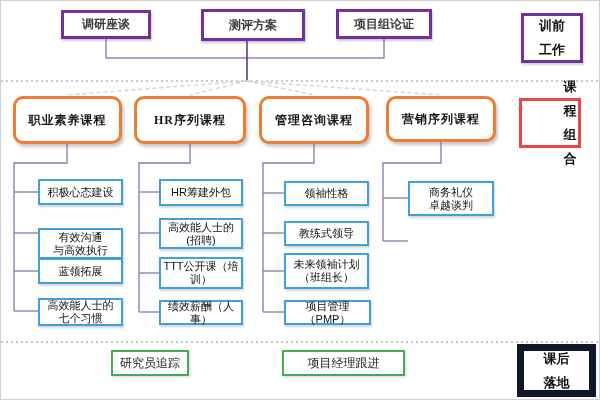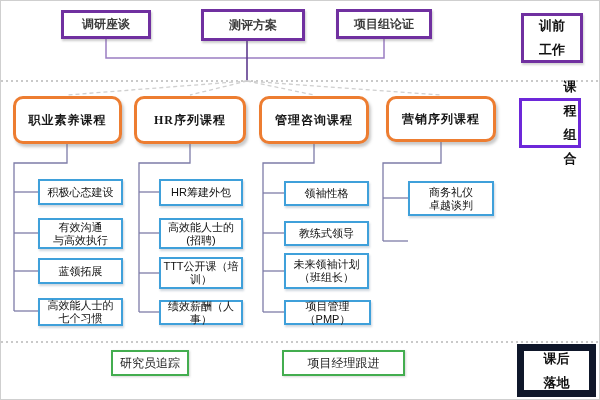--- a/index.html
+++ b/index.html
@@ -33,21 +33,21 @@
   }
   .gbox{
     border:2px solid #43AD4F;
     font-size:12px;color:#202020;
     box-shadow:1px 1px 2px rgba(120,120,120,.30);
   }
   .stage{
     font-weight:bold;font-size:13px;color:#111;line-height:24px;
   }
   .stage.p{border:3px solid #7030A0;box-shadow:1px 2px 2px rgba(110,110,110,.3);}
-  .stage.o{border:3px solid #6d28d9;padding-left:40px;}
+  .stage.o{border:3px solid #ef4444;padding-left:40px;}
   .stage.g{border:7px solid #0f172a;}
 </style>
 </head>
 <body>
 
 <div id="canvas">
 
   <svg id="wires" width="600" height="400">
 
     <line x1="0" y1="80" x2="600" y2="80" stroke="#C9C9C9" stroke-width="1.8" stroke-dasharray="2 3"></line>
@@ -101,21 +101,21 @@
 工作</div>
 
   <div class="box obox" style="left:12px;top:95px;width:109px;height:48px">职业素养课程</div>
   <div class="box obox" style="left:133px;top:95px;width:112px;height:48px">HR序列课程</div>
   <div class="box obox" style="left:258px;top:95px;width:110px;height:48px">管理咨询课程</div>
   <div class="box obox" style="left:385px;top:95px;width:110px;height:46px">营销序列课程</div>
   <div class="box stage o" style="left:518px;top:97px;width:62px;height:50px">课 程
 组 合</div>
 
   <div class="box bbox" style="left:37px;top:178px;width:85px;height:26px">积极心态建设</div>
-  <div class="box bbox" style="left:37px;top:217px;width:85px;height:31px">有效沟通
+  <div class="box bbox" style="left:37px;top:227px;width:85px;height:31px">有效沟通
 与高效执行</div>
   <div class="box bbox" style="left:37px;top:257px;width:85px;height:26px">蓝领拓展</div>
   <div class="box bbox" style="left:37px;top:297px;width:85px;height:28px">高效能人士的
 七个习惯</div>
 
   <div class="box bbox" style="left:158px;top:178px;width:84px;height:27px">HR筹建外包</div>
   <div class="box bbox" style="left:158px;top:217px;width:84px;height:31px">高效能人士的
 (招聘)</div>
   <div class="box bbox" style="left:158px;top:256px;width:84px;height:32px">TTT公开课（培
 训）</div>

